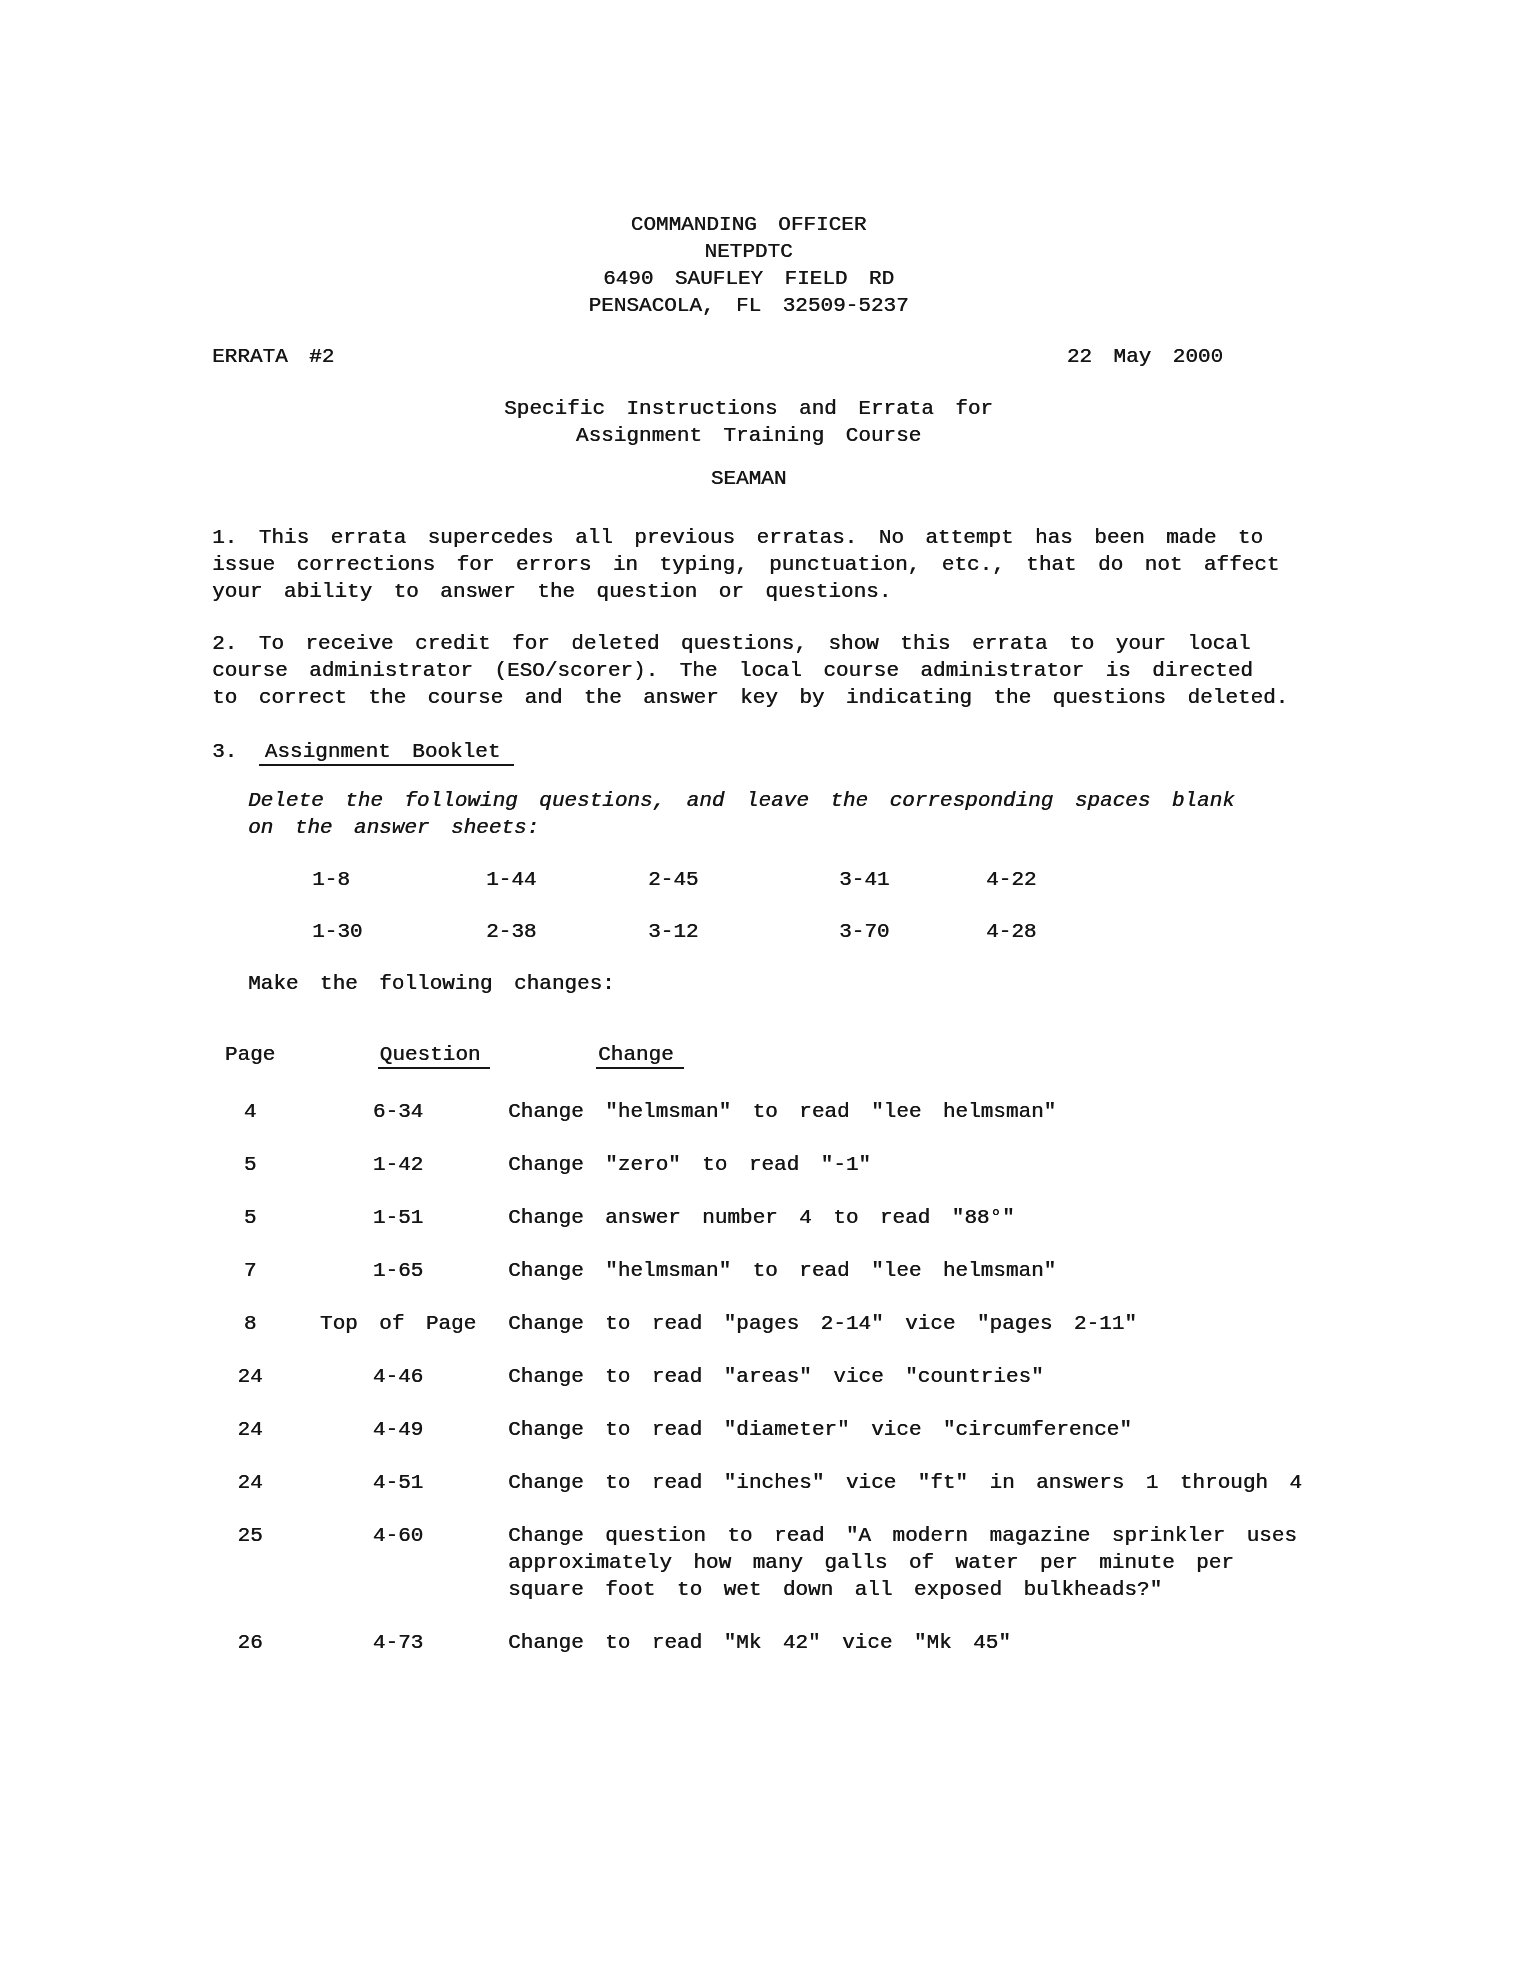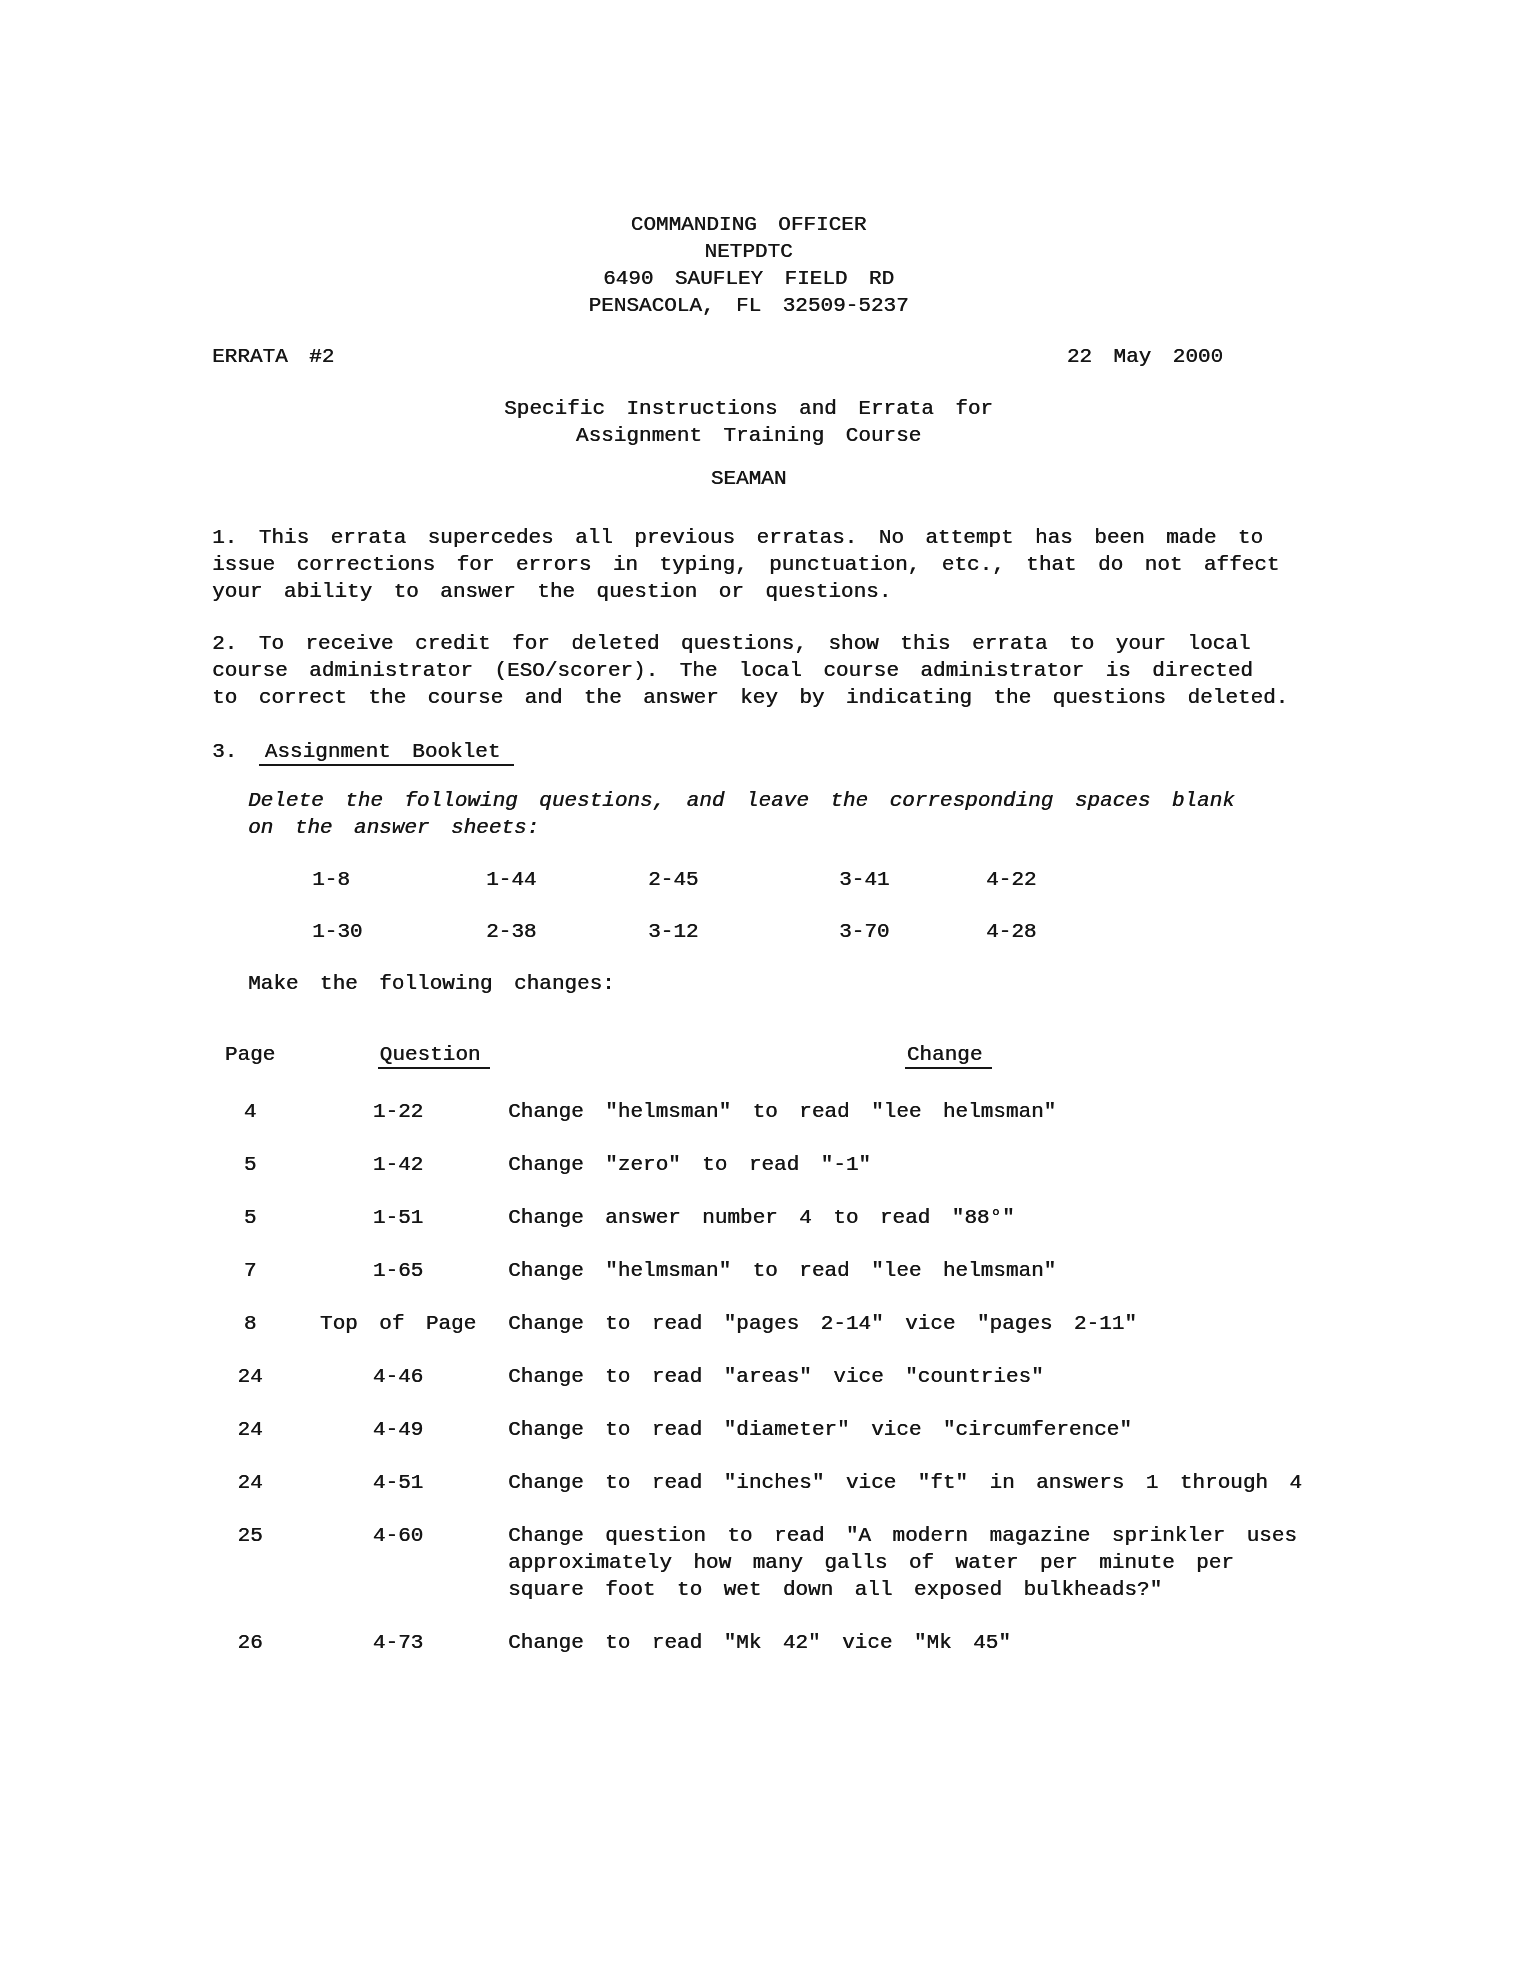--- a/index.html
+++ b/index.html
@@ -38,21 +38,21 @@
 
   .make-changes { margin-top: 25px; margin-left: 36px; white-space: nowrap; }
 
   .thead, .trow { display: grid; grid-template-columns: 76px 220px 1fr; }
   .thead { margin-top: 44px; gap: 36px; }
   .trow { margin-top: 26px; }
   .trow.first { margin-top: 30px; }
   .cell-page, .cell-q { text-align: center; white-space: nowrap; }
   .cell-c { text-align: left; }
   .cell-c .line { white-space: nowrap; }
-  .thead .cell-c { text-align: center; }
+  .thead .cell-c { }
   .ul { border-bottom: 2px solid currentColor; padding: 0 10px 1px 2px; }
   .thead .cell-c .ul { position: relative; left: 16px; }
 </style>
 </head>
 <body>
 
 <div class="page">
   <div class="content">
 
     <div class="letterhead center">
@@ -112,21 +112,21 @@
     <div class="make-changes">Make the following changes:</div>
 
     <div class="thead">
       <div class="cell-page"><span>Page</span></div>
       <div class="cell-q"><span class="ul">Question</span></div>
       <div class="cell-c"><span class="ul">Change</span></div>
     </div>
 
     <div class="trow first">
       <div class="cell-page">4</div>
-      <div class="cell-q">1-22</div>
+      <div class="cell-q">6-34</div>
       <div class="cell-c">
           <div class="line">Change "helmsman" to read "lee helmsman"</div>
         </div>
     </div>
 
     <div class="trow">
       <div class="cell-page">5</div>
       <div class="cell-q">1-42</div>
       <div class="cell-c">
           <div class="line">Change "zero" to read "-1"</div>

